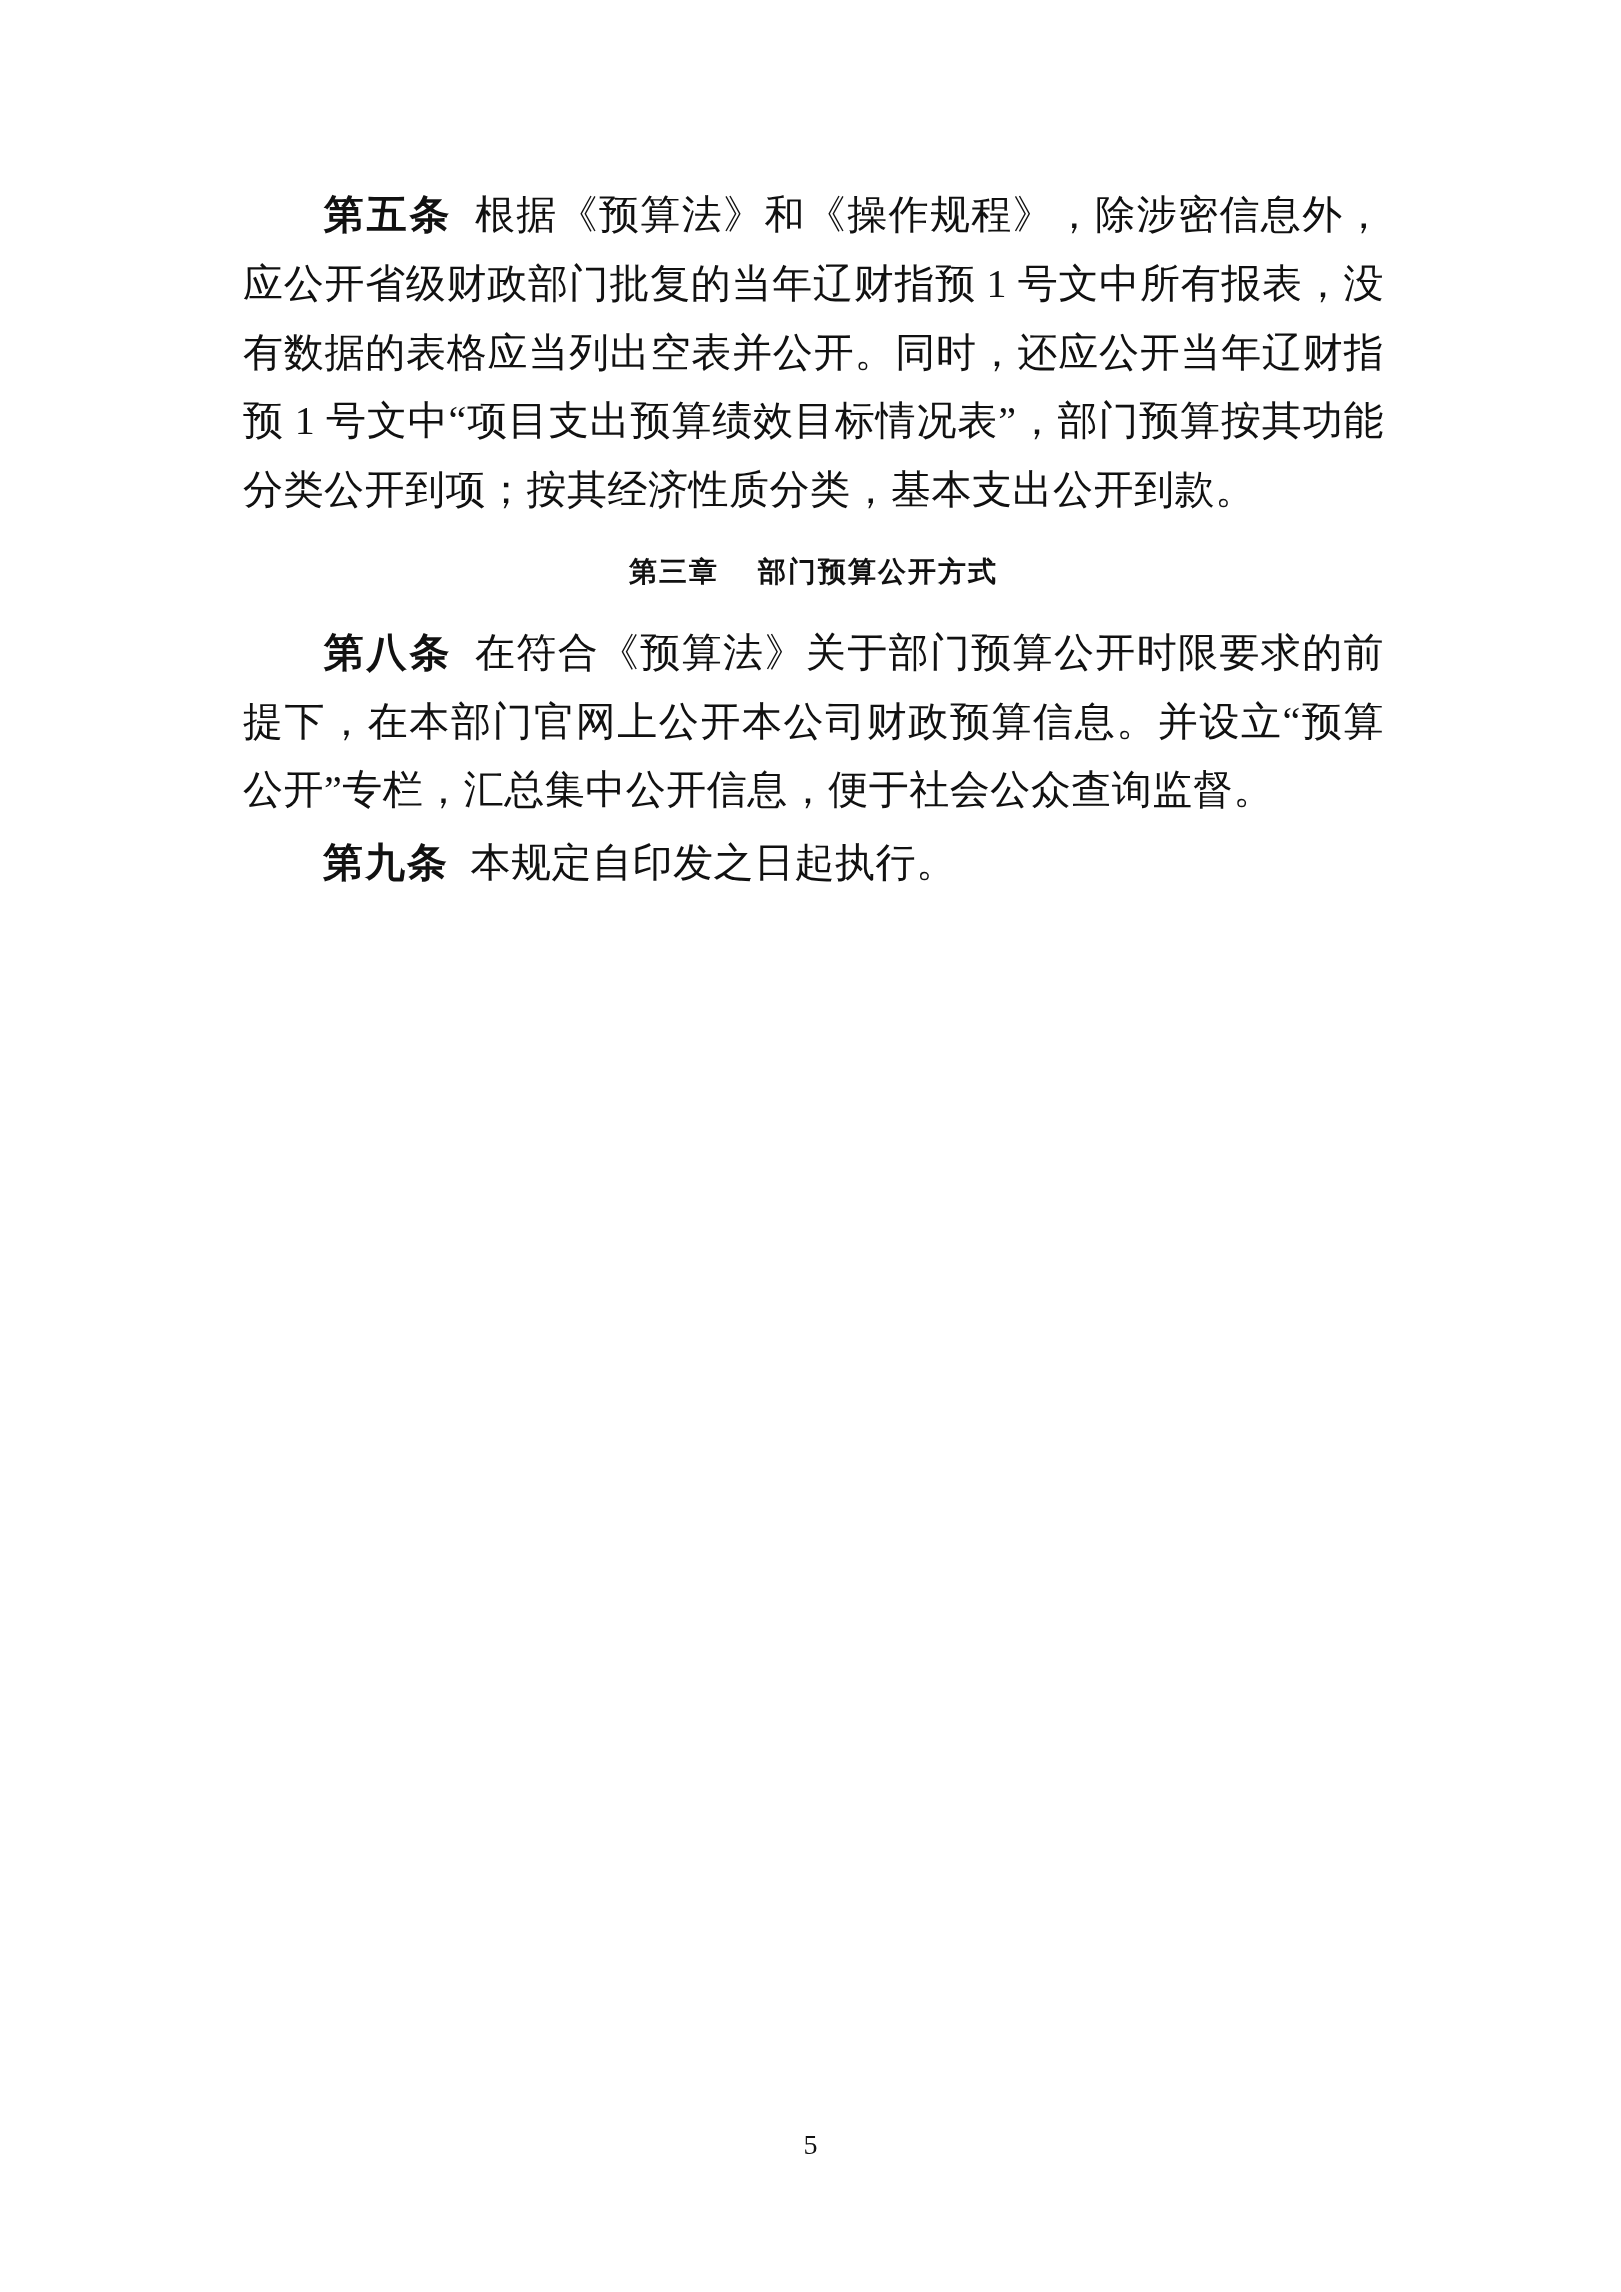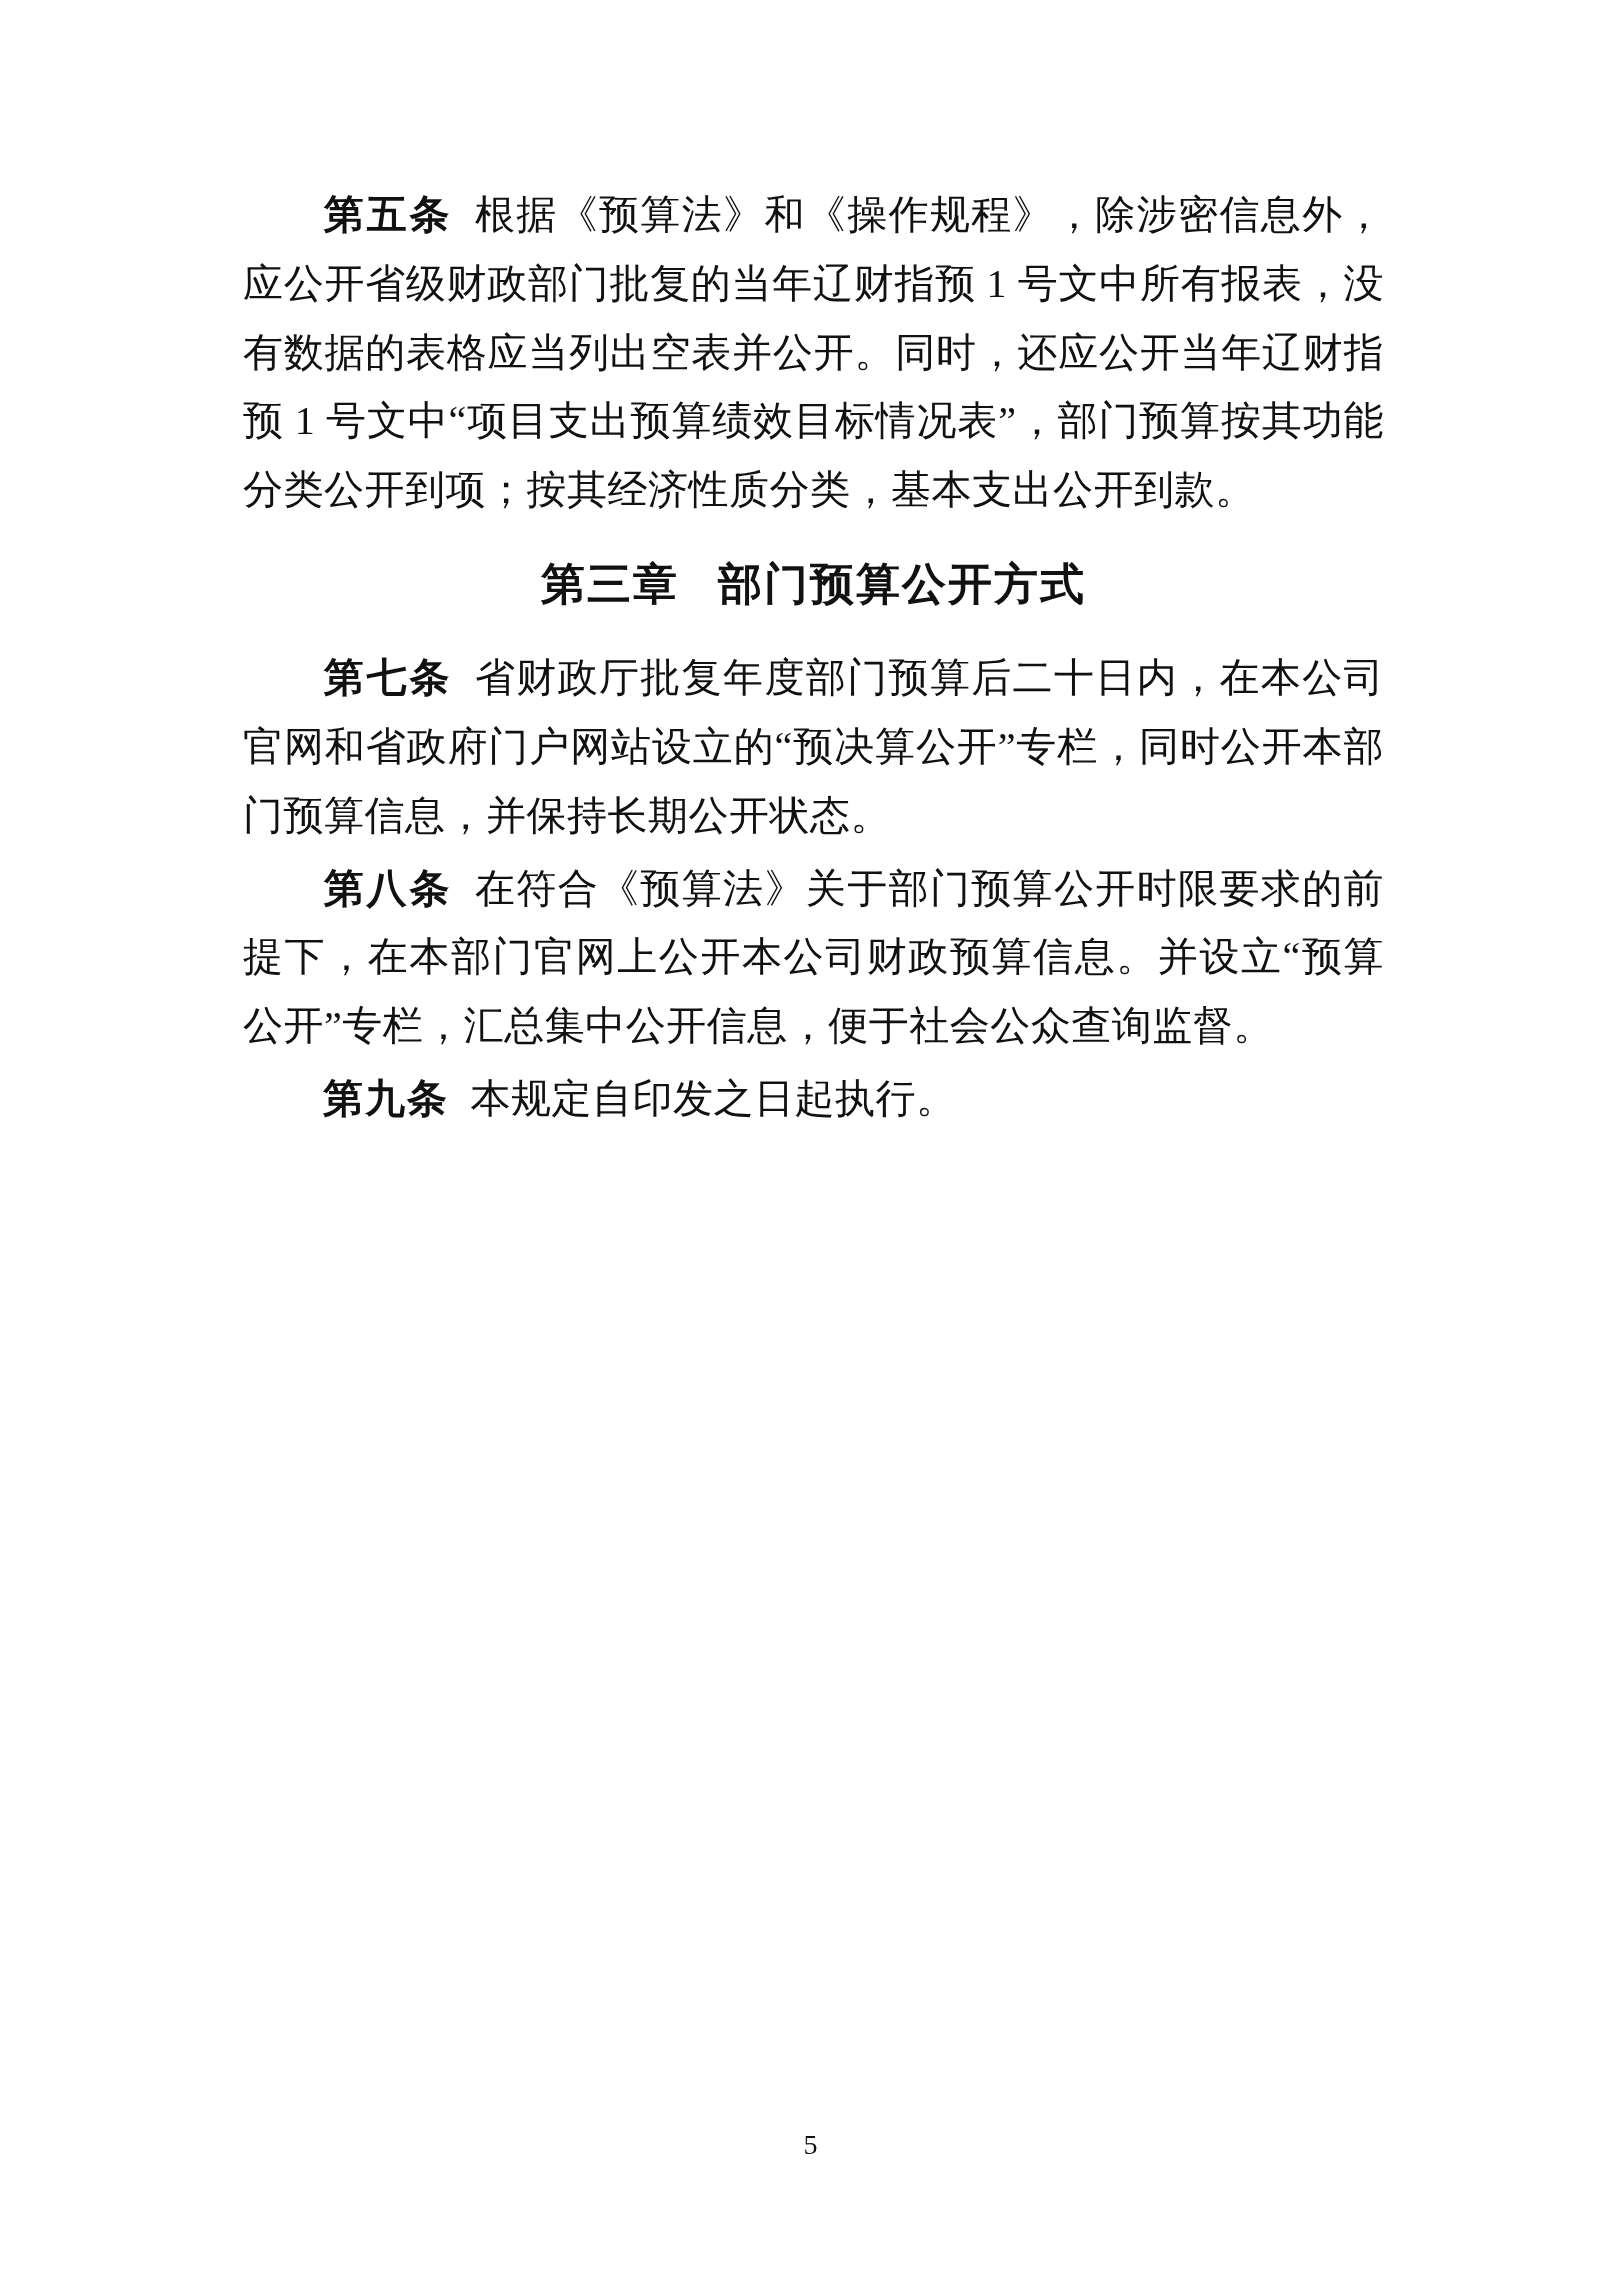--- a/index.html
+++ b/index.html
@@ -40,21 +40,21 @@
   }
   .label {
     font-weight: bold;
     letter-spacing: 2px;
   }
   .gap {
     display: inline-block;
     width: 21.6px;
   }
   .chapter {
-    font-size: 44px;
+    font-size: 28px;
     font-weight: bold;
     text-align: center;
     letter-spacing: 2px;
     margin: 25.5px 0 23.5px 0;
     line-height: 1.6;
   }
   .chapter .sp {
     display: inline-block;
     width: 39px;
   }
@@ -78,23 +78,20 @@
 
     <p class="para">
       <span class="indent"></span><span class="label">第五条</span><span class="gap"></span><span>根据《预算法》和《操作规程》，除涉密信息外，应公开省级财政部门批复的当年辽财指预 1 号文中所有报表，没有数据的表格应当列出空表并公开。同时，还应公开当年辽财指预 1 号文中“项目支出预算绩效目标情况表”，部门预算按其功能分类公开到项；按其经济性质分类，基本支出公开到款。</span>
     </p>
 
 
     <h2 class="chapter">
       <span>第三章</span><span class="sp"></span><span>部门预算公开方式</span>
     </h2>
 
-    <p class="para">
-      <span class="indent"></span><span class="label">第七条</span><span class="gap"></span><span>省财政厅批复年度部门预算后二十日内，在本公司官网和省政府门户网站设立的“预决算公开”专栏，同时公开本部门预算信息，并保持长期公开状态。</span>
-    </p>
 
 
     <p class="para">
       <span class="indent"></span><span class="label">第八条</span><span class="gap"></span><span>在符合《预算法》关于部门预算公开时限要求的前提下，在本部门官网上公开本公司财政预算信息。并设立“预算公开”专栏，汇总集中公开信息，便于社会公众查询监督。</span>
     </p>
 
 
     <p class="para">
       <span class="indent"></span><span class="label">第九条</span><span class="gap"></span><span>本规定自印发之日起执行。</span>
     </p>

